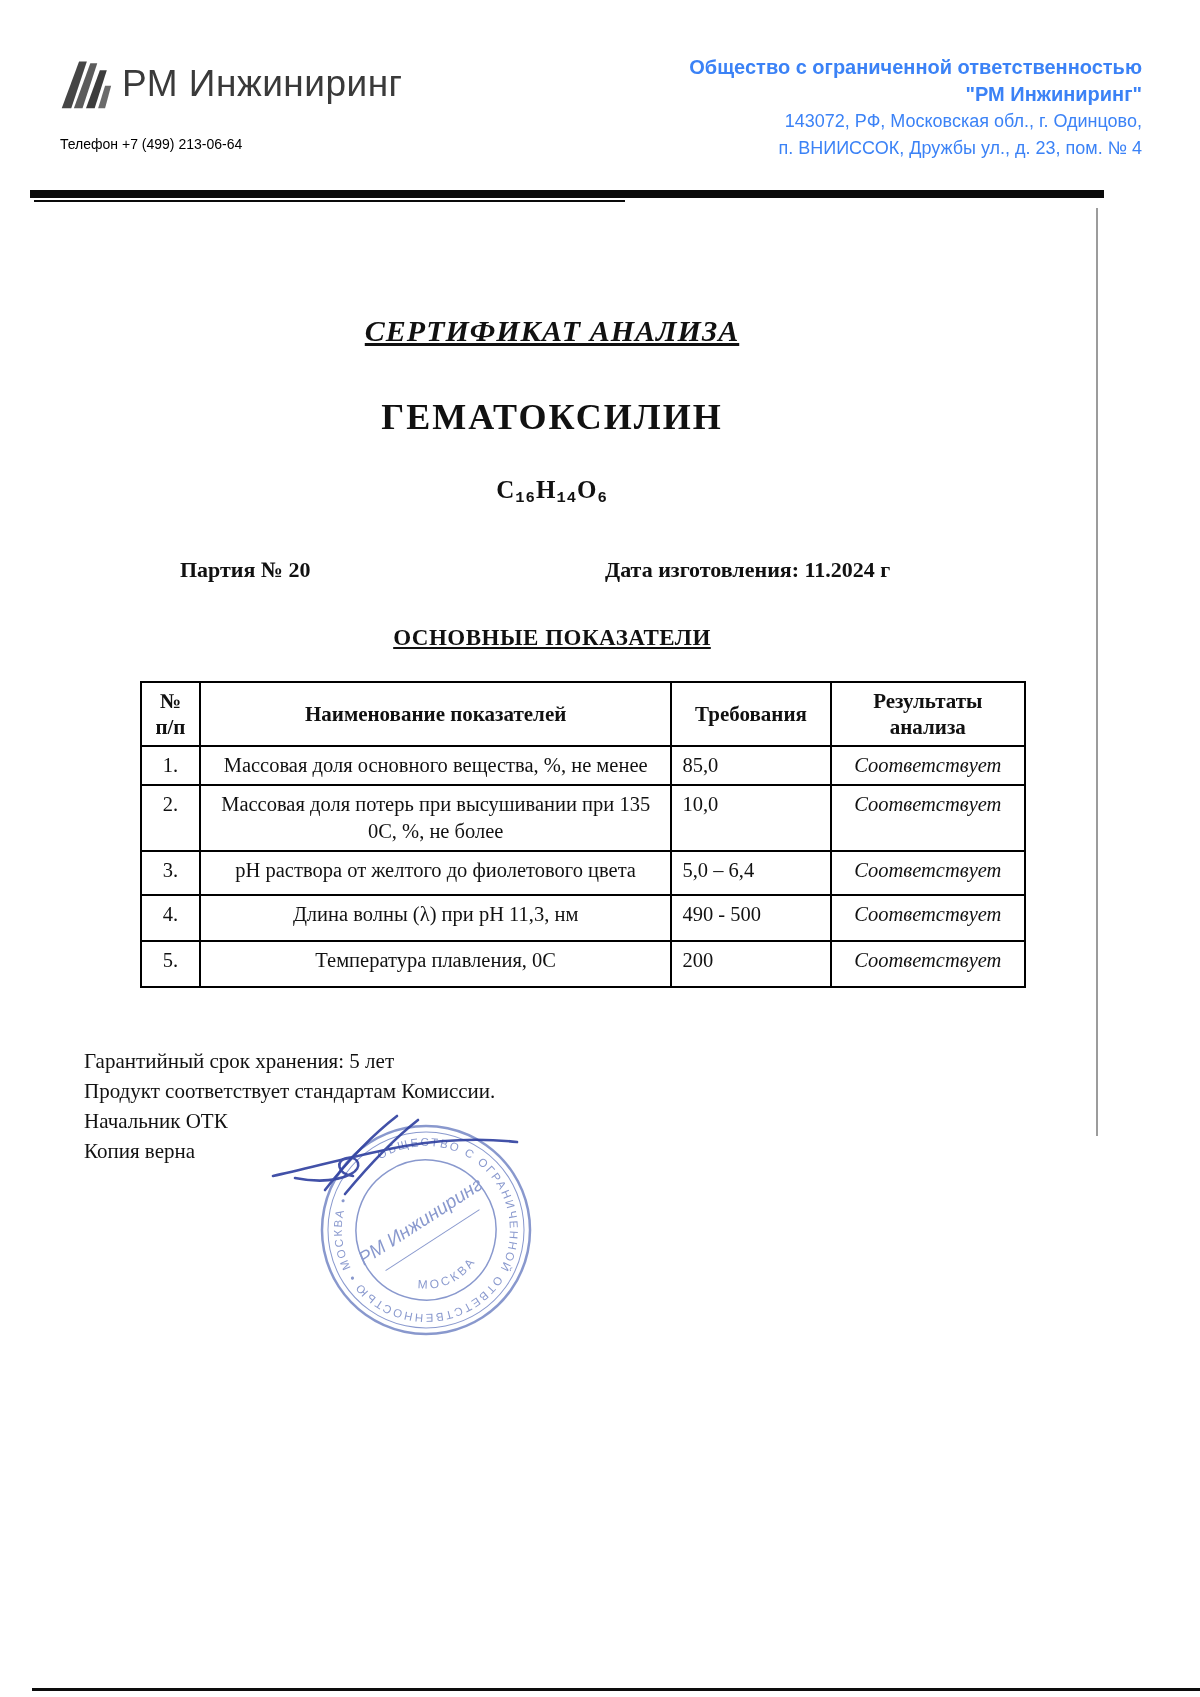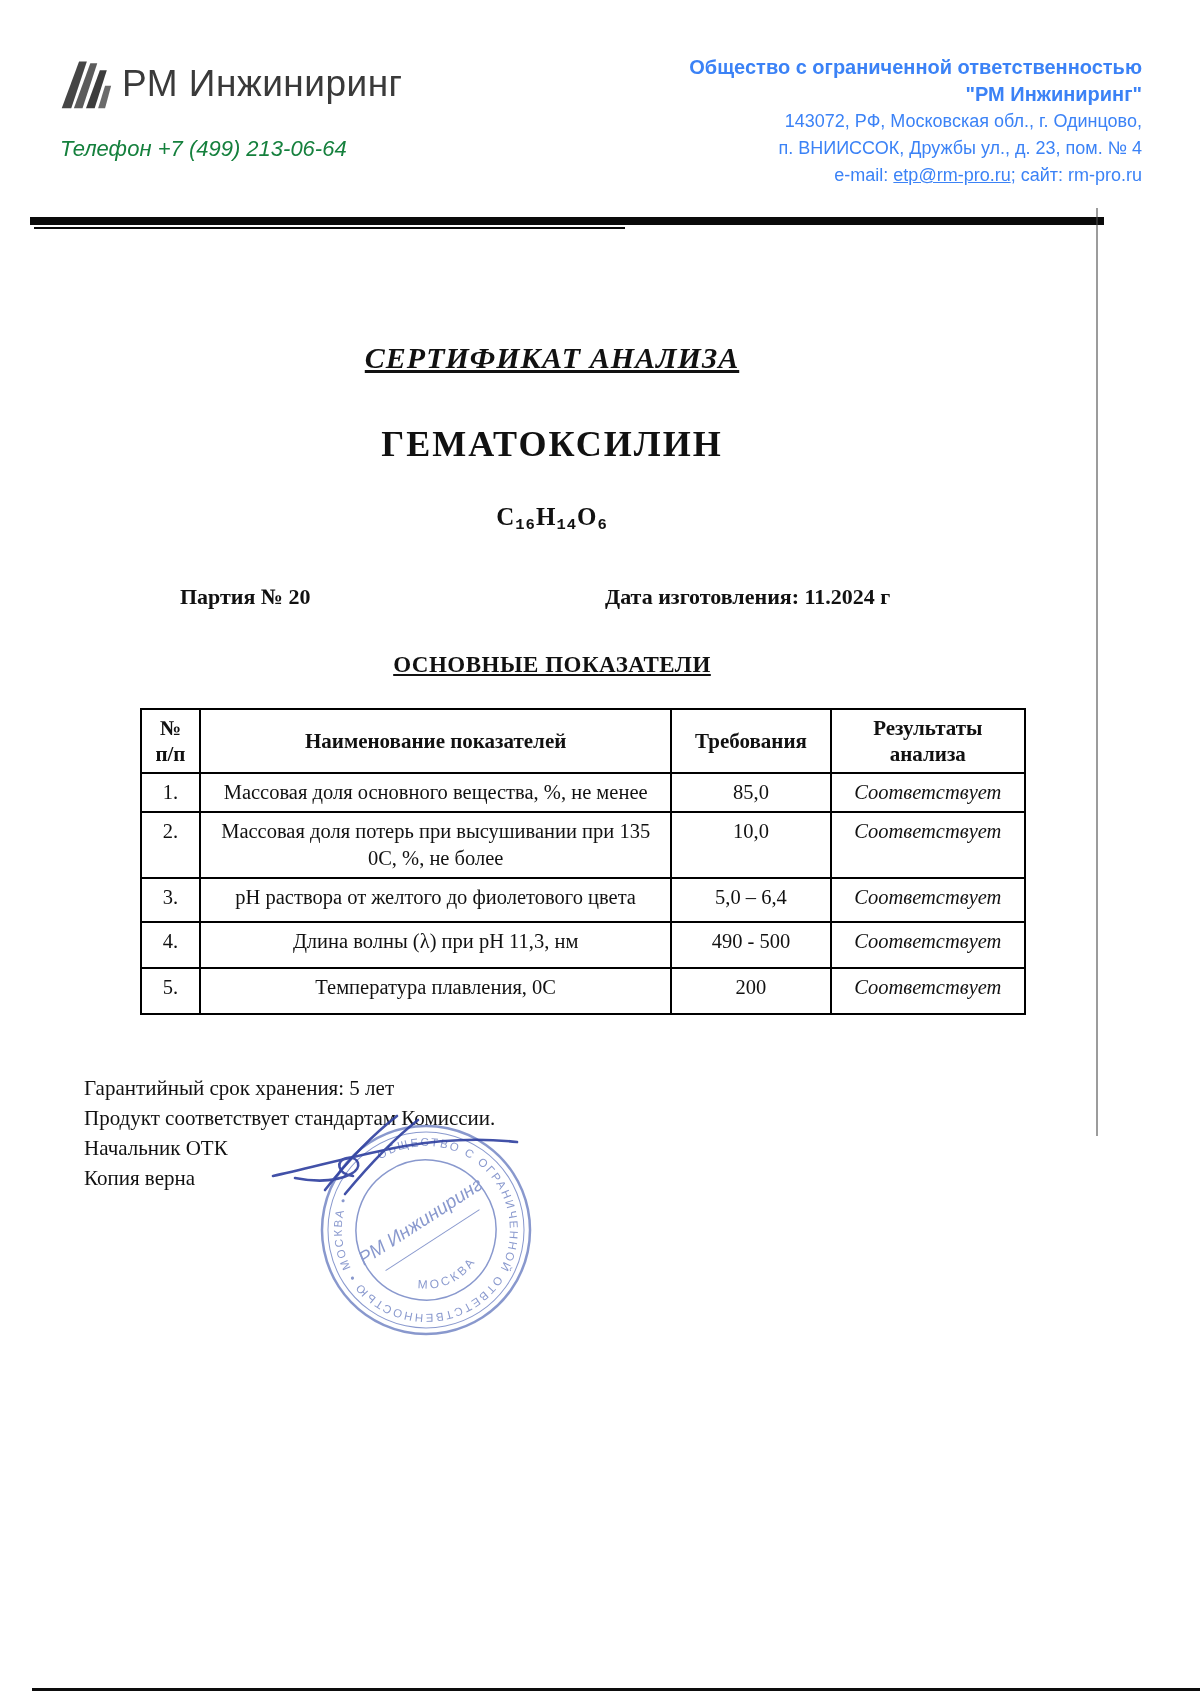--- a/index.html
+++ b/index.html
@@ -26,23 +26,22 @@
   .logo-mark { width: 52px; height: 52px; }
   .logo-text {
     font-family: "Liberation Sans", sans-serif;
     font-size: 37px;
     color: #3a3a3a;
     letter-spacing: 0.5px;
   }
   .phone {
     margin-top: 26px;
     font-family: "Liberation Sans", sans-serif;
-    font-size: 22px;
-    color: #15803d;
-    font-style: italic;
+    font-size: 14px;
+    color: #000000;
   }
   .hdr-right {
     text-align: right;
     font-family: "Liberation Sans", sans-serif;
     color: #3b82f6;
     line-height: 27px;
     padding-top: 2px;
   }
   .hdr-right .co-line { font-size: 20px; font-weight: 700; }
   .hdr-right .addr-line { font-size: 18px; font-weight: 400; }
@@ -124,21 +123,21 @@
     line-height: 26px;
     vertical-align: middle;
   }
   table.spec td {
     font-size: 20.5px;
     line-height: 27px;
     padding: 5px 10px;
   }
   td.c-num { text-align: center; width: 57px; }
   td.c-name { width: 456px; text-align: center; }
-  td.c-req { text-align: center; width: 154px; }
+  td.c-req { width: 154px; }
   td.c-res { text-align: center; width: 188px; font-style: italic; }
   tr.h44 td { height: 44px; }
   tr.h46 td { height: 46px; }
 
   
   .footer-notes {
     margin: 58px 0 0 84px;
     font-size: 21px;
     font-weight: 400;
     line-height: 30px;
@@ -179,21 +178,20 @@
         </svg>
         <span class="logo-text">РМ Инжиниринг</span>
       </div>
       <div class="phone">Телефон +7 (499) 213-06-64</div>
     </div>
     <div class="hdr-right">
       <div class="co-line">Общество с ограниченной ответственностью</div>
       <div class="co-line">"РМ Инжиниринг"</div>
       <div class="addr-line">143072, РФ, Московская обл., г. Одинцово,</div>
       <div class="addr-line">п. ВНИИССОК, Дружбы ул., д. 23, пом. № 4</div>
-      <div class="mail-line"><span>e-mail: </span><span class="email">etp@rm-pro.ru</span><span>; сайт: rm-pro.ru</span></div>
     </div>
   </div>
 
   <div class="rule"></div>
 
   <div class="content">
     <div class="doc-title">СЕРТИФИКАТ АНАЛИЗА</div>
 
     <div class="product-name">ГЕМАТОКСИЛИН</div>
 

